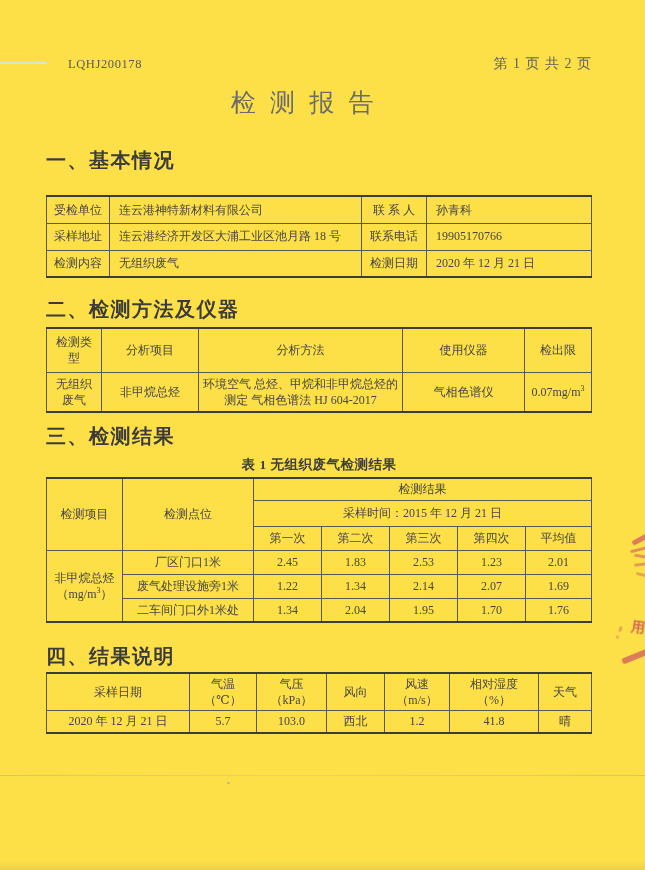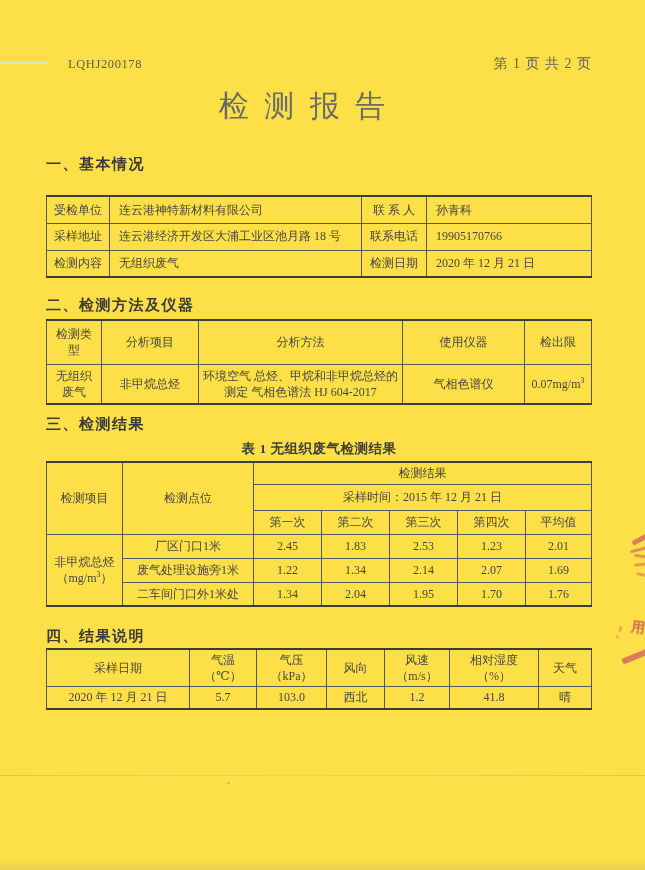--- a/index.html
+++ b/index.html
@@ -11,23 +11,23 @@
     color:#474747;
   }
   .content { padding:55px 53px 0 46px; }
 
   .header-row { display:flex; justify-content:space-between; align-items:baseline;
     font-size:12.5px; color:#5a5a5a; }
   .report-no { margin-left:22px; letter-spacing:.6px; }
   .page-info { font-size:14px; letter-spacing:1px; color:#606060; }
 
   .title { margin-top:13px; margin-right:30px; text-align:center;
-    font-size:30px; color:#6b6b6b; letter-spacing:4px; font-weight:normal; }
-
-  .sec { font-size:15px; font-weight:bold; color:#3b3b3b; letter-spacing:1.5px; }
+    font-size:25px; color:#6b6b6b; letter-spacing:4px; font-weight:normal; }
+
+  .sec { font-size:20px; font-weight:bold; color:#3b3b3b; letter-spacing:1.5px; }
   .sec-basic   { margin-top:28px; }
   .sec-method  { margin-top:18px; }
   .sec-results { margin-top:10px; }
   .sec-concl   { margin-top:20px; }
 
   .caption { text-align:center; font-weight:bold; font-size:13.5px; color:#3e3e3e;
     margin-top:6px; letter-spacing:.5px; }
 
   table { border-collapse:collapse; table-layout:fixed; width:545px; }
   .tbl { border-top:2px solid #3c3c3c; border-bottom:2px solid #3c3c3c; }

